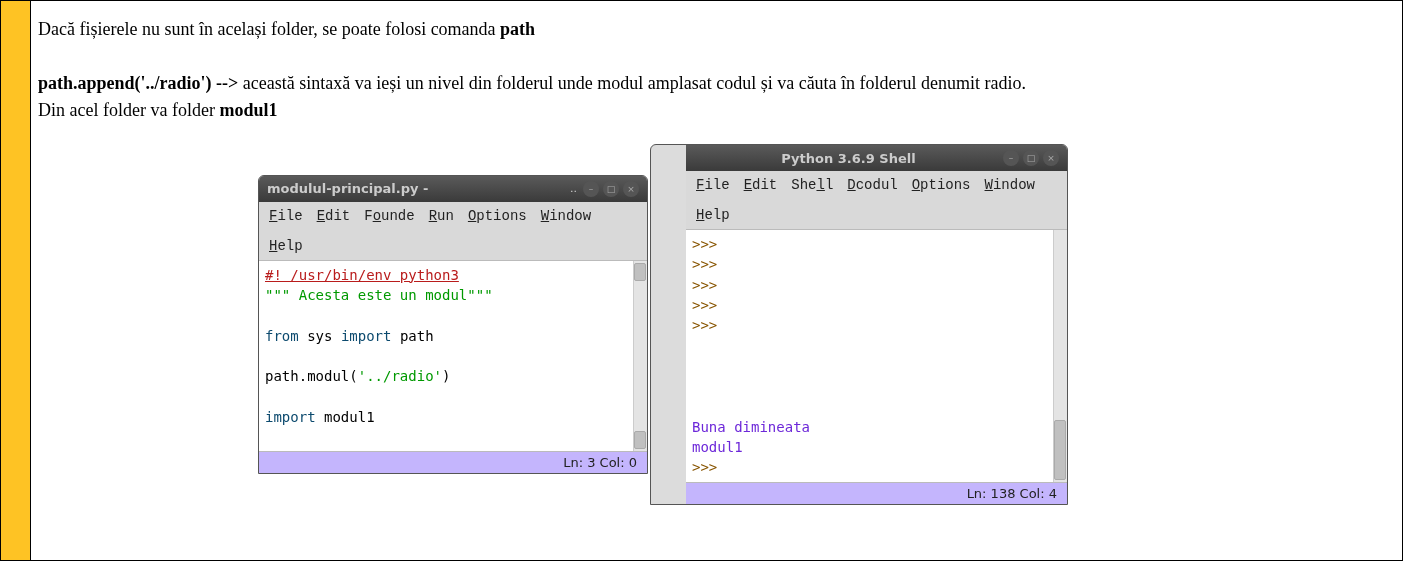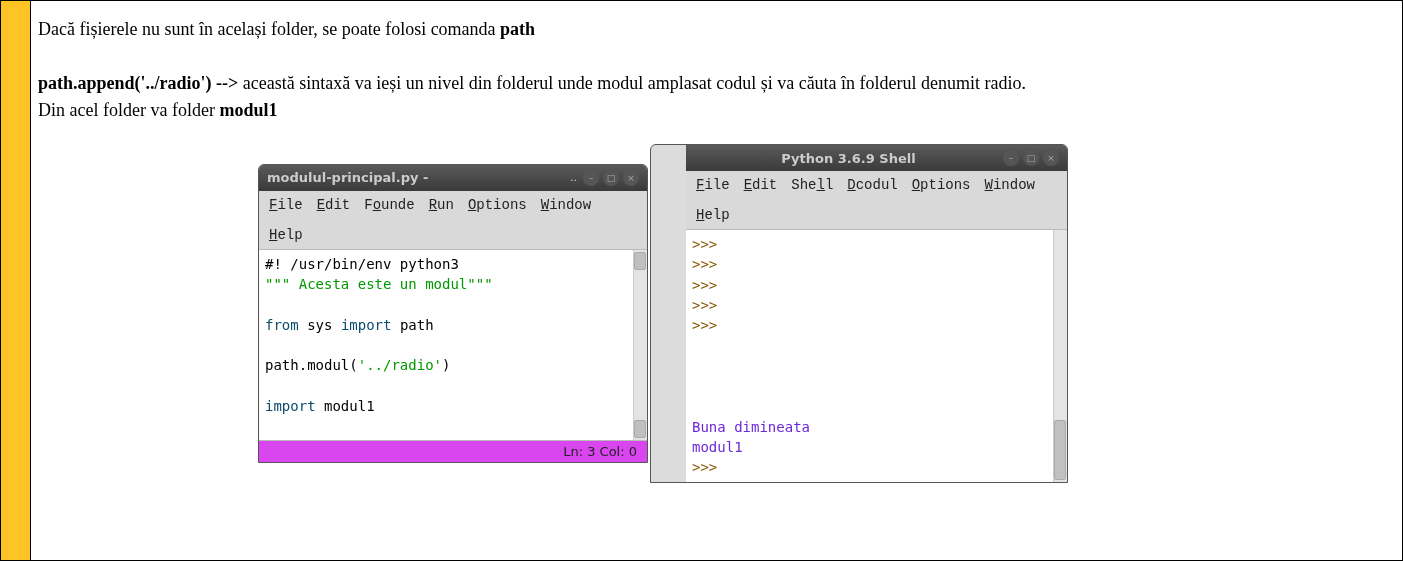--- a/index.html
+++ b/index.html
@@ -18,22 +18,22 @@
   .titlebar.center .title { text-align: center; }
   .titlebar .dots { display: flex; gap: 2px; color: #ccc; font-size: 11px; margin-right: 6px; }
   .win-controls { display: flex; gap: 4px; }
   .win-btn { width: 16px; height: 16px; border-radius: 50%; background: #555; display: flex; align-items: center; justify-content: center; font-size: 9px; color: #aaa; }
   .menubar { background: #d9d9d9; padding: 6px 10px; font-size: 14px; color: #222; display: flex; flex-wrap: wrap; gap: 14px; border-bottom: 1px solid #bbb; }
   .menubar span { cursor: default; font-family: Liberation Mono, monospace; }
   .menubar .u { text-decoration: underline; }
   .code-area { background: #fff; font-family: 'DejaVu Sans Mono', Consolas, monospace; font-size: 14px; padding: 4px 6px; min-height: 190px; line-height: 1.45; position: relative; white-space: pre; overflow: hidden; }
   .scrolltrack { position: absolute; right: 0; top: 0; bottom: 0; width: 14px; background: #e4e4e4; border-left: 1px solid #ccc; }
   .scrollthumb { position: absolute; right: 1px; width: 12px; background: #c0c0c0; border: 1px solid #aaa; border-radius: 2px; }
-  .statusbar { background: #d946ef; padding: 3px 10px; font-size: 13px; color: #222; text-align: right; border-top: 1px solid #bbb; }
-  .c-red { color: #000000; }
+  .statusbar { background: #c4b5fd; padding: 3px 10px; font-size: 13px; color: #222; text-align: right; border-top: 1px solid #bbb; }
+  .c-red { color: #b91c1c; text-decoration: underline; }
   .c-green { color: #090; }
   .c-orange { color: #0c4a6e; }
   .c-navy { color: #6d28d9; }
   .c-brown { color: #850; }
 </style>
 </head>
 <body>
 
 <div class="outer-wrap">
   <div class="outer-border"></div>
@@ -103,17 +103,18 @@
 <span class="c-brown">&gt;&gt;&gt;</span>
 <span class="c-brown">&gt;&gt;&gt;</span>
 <span> </span>
 <span> </span>
 <span> </span>
 <span> </span>
 <span class="c-navy">Buna dimineata</span>
 <span class="c-navy">modul1</span>
 <span class="c-brown">&gt;&gt;&gt;</span>
 <div class="scrolltrack"><div class="scrollthumb" style="bottom:2px;height:60px;"></div></div></div>
+        <div class="statusbar">Ln: 138  Col: 4</div>
       </div>
 
     </div>
   </div>
 </div>
 
 </body></html>

